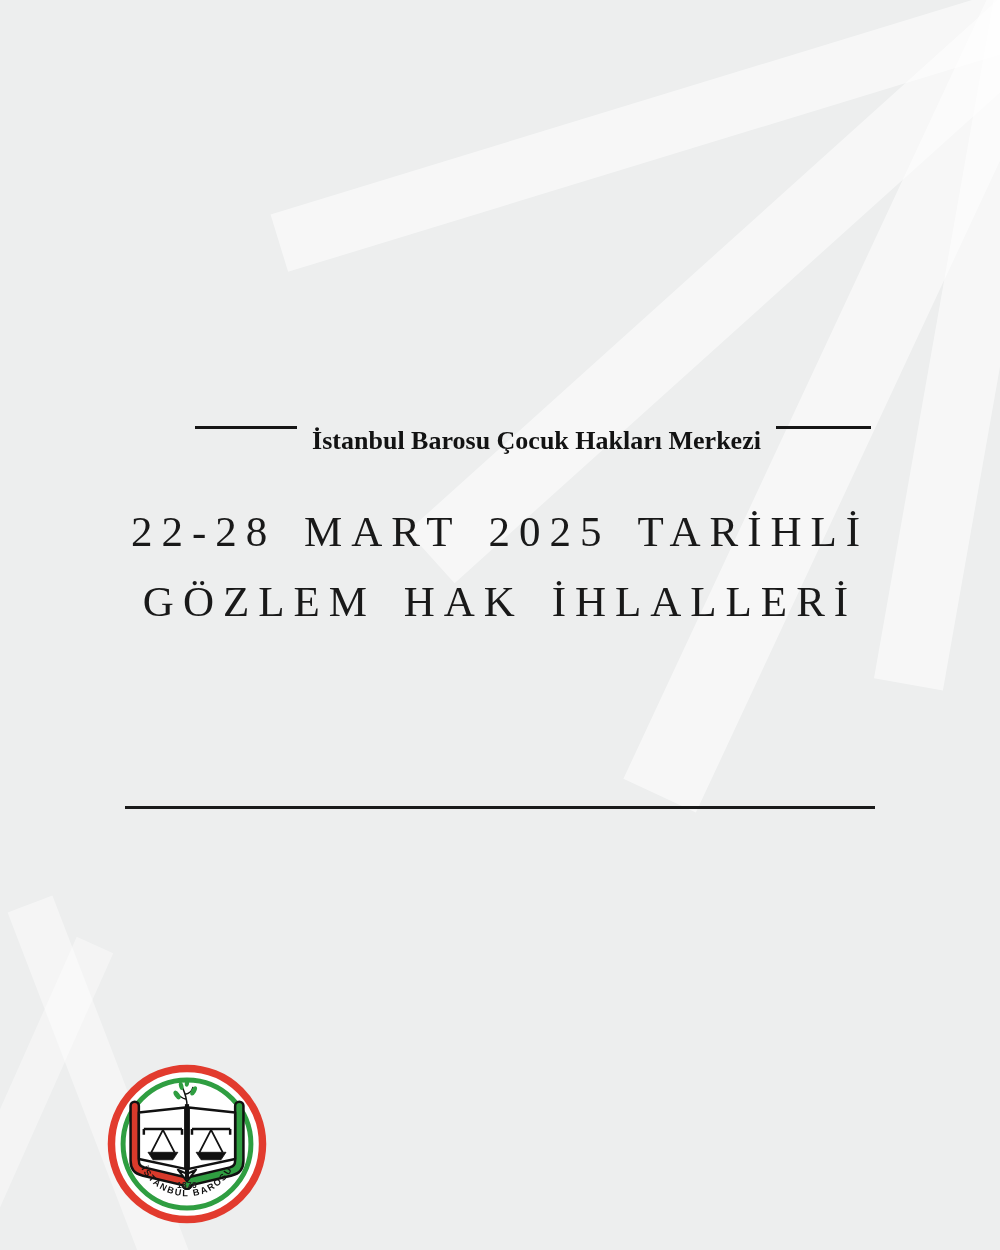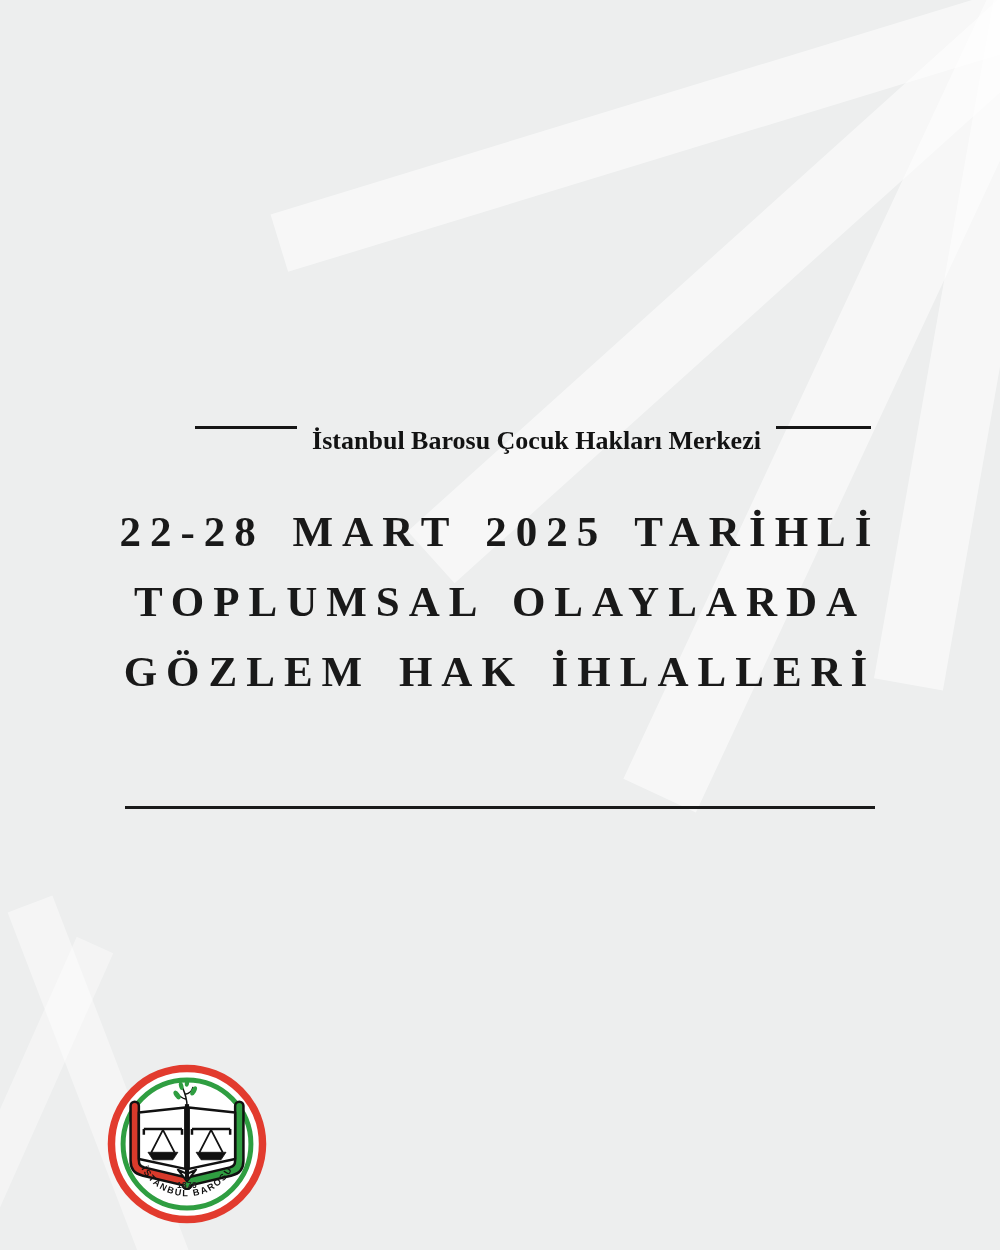--- a/index.html
+++ b/index.html
@@ -28,21 +28,21 @@
   .header-text {
     font-weight:700; font-size:26px; color:#131313; white-space:nowrap;
   }
   .hline { height:3px; background:#161616; }
   .hline-left  { width:102px; }
   .hline-right { width:95px; }
 
   .title {
     position:absolute; top:497px; left:0; width:100%; margin:0;
     text-align:center;
-    font-weight:700; font-size:43px; line-height:70px;
+    font-weight:400; font-size:43px; line-height:70px;
     letter-spacing:9px; word-spacing:8px;
     color:#191919;
   }
   .title span { display:block; white-space:nowrap; }
 
   .divider {
     position:absolute; top:806px; left:125px;
     width:750px; height:3px; background:#1a1a1a;
   }
 
@@ -69,21 +69,20 @@
   </div>
 
   <div class="header-row">
     <span class="hline hline-left"></span>
     <span class="header-text">İstanbul Barosu Çocuk Hakları Merkezi</span>
     <span class="hline hline-right"></span>
   </div>
 
   <h1 class="title">
     <span>22-28 MART 2025 TARİHLİ</span>
-    <span>TOPLUMSAL OLAYLARDA</span>
     <span>GÖZLEM HAK İHLALLERİ</span>
   </h1>
 
   <div class="divider"></div>
 
   <svg class="logo" viewBox="0 0 200 200" xmlns="http://www.w3.org/2000/svg">
 
     <circle cx="100" cy="100" r="91" fill="#ffffff" stroke-width="9" stroke="#e23b2e"></circle>
     <circle cx="100" cy="100" r="77" fill="#ffffff" stroke-width="6" stroke="#2f9e41"></circle>
 

